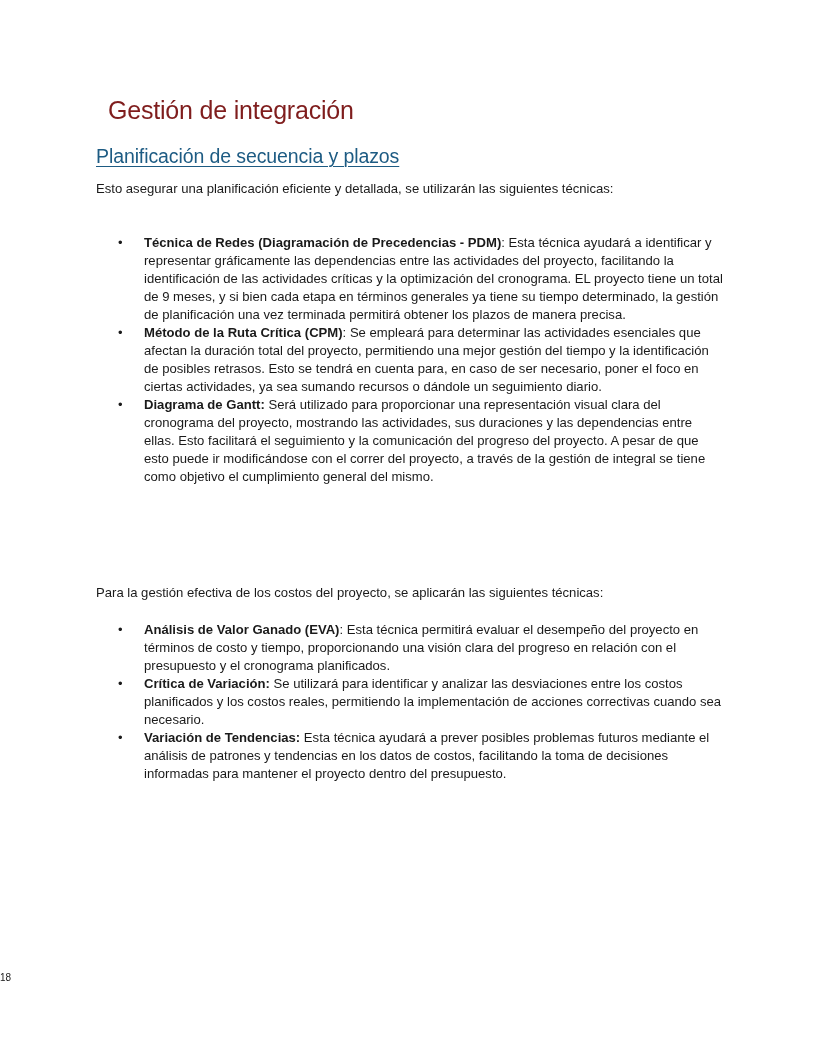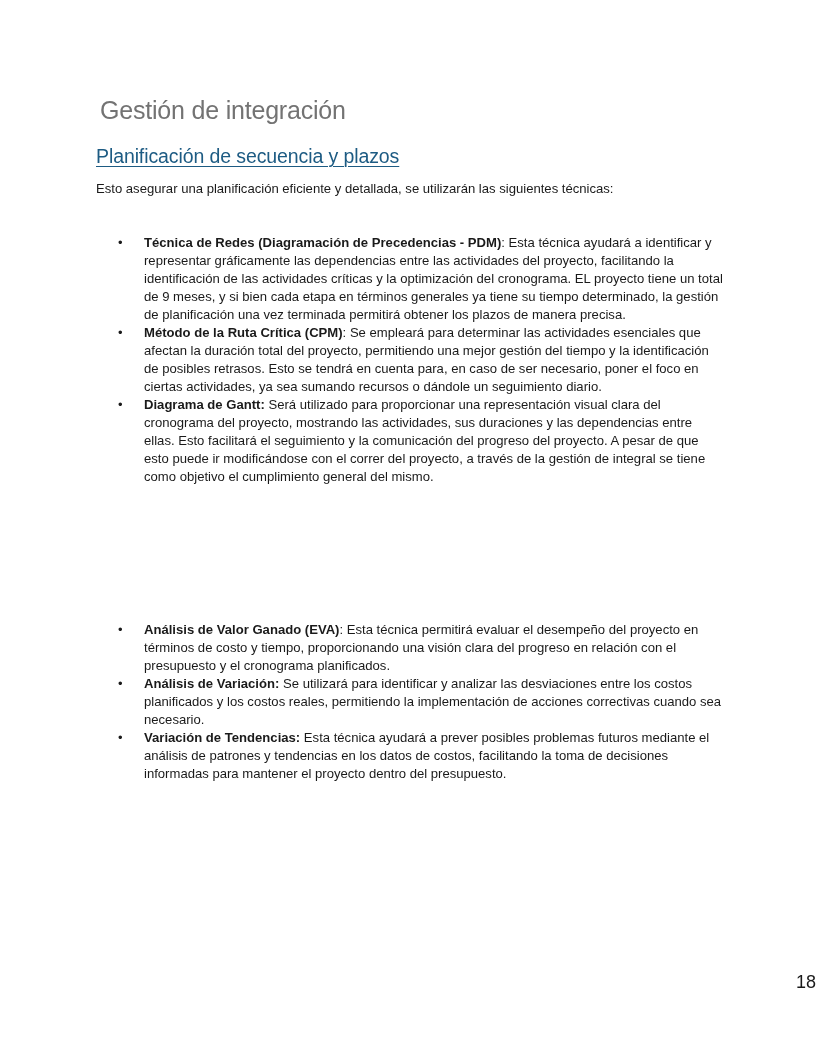--- a/index.html
+++ b/index.html
@@ -1,26 +1,26 @@
 <!DOCTYPE html>
 <html><head>
 <meta charset="utf-8">
 <style>
   html, body { margin: 0; padding: 0; background: #ffffff; }
   body { width: 816px; height: 1056px; position: relative; overflow: hidden;
          font-family: "Liberation Sans", "DejaVu Sans", sans-serif; color: #1a1a1a; }
   .page { position: absolute; left: 0; top: 0; width: 816px; height: 1056px; }
-  .h1 { position: absolute; left: 100px; top: 96px; font-size: 25px; color: #737373; font-weight: normal; margin: 0; letter-spacing: -0.2px; }
+  .h1 { position: absolute; left: 108px; top: 96px; font-size: 25px; color: #7f1d1d; font-weight: normal; margin: 0; letter-spacing: -0.2px; }
   .h2 { position: absolute; left: 96px; margin: 0; font-size: 19.5px; color: #1d5b83; text-decoration: underline; text-decoration-thickness: 1px; text-underline-offset: 3px; font-weight: normal; letter-spacing: -0.1px; }
   .intro { position: absolute; left: 96px; margin: 0; font-size: 13.1px; line-height: 18px; }
   ul.list { position: absolute; left: 96px; width: 628px; margin: 0; padding: 0; list-style: none; }
   ul.list li { position: relative; padding-left: 48px; font-size: 13.1px; line-height: 18px; margin: 0; }
   ul.list li .bullet { position: absolute; left: 22px; top: 0; font-size: 13px; }
   ul.list li .term { font-weight: bold; text-align: right; }
-  .page-num { position: absolute; left: 0; width: 816px; top: 972px; text-align: right; font-size: 18px; }
+  .page-num { position: absolute; left: 0; width: 816px; top: 972px; text-align: left; font-size: 10px; }
 </style>
 </head>
 <body>
 
 <div class="page">
   <h1 class="h1">Gestión de integración</h1>
 
   <h2 class="h2" style="top:145px">Planificación de secuencia y plazos</h2>
   <p class="intro" style="top:180px">Esto asegurar una planificación eficiente y detallada, se utilizarán las siguientes técnicas:</p>
 
@@ -32,29 +32,30 @@
     <li>
       <span class="bullet">•</span>
       <span class="term">Método de la Ruta Crítica (CPM)</span><span>: Se empleará para determinar las actividades esenciales que afectan la duración total del proyecto, permitiendo una mejor gestión del tiempo y la identificación de posibles retrasos. Esto se tendrá en cuenta para, en caso de ser necesario, poner el foco en ciertas actividades, ya sea sumando recursos o dándole un seguimiento diario.</span>
     </li>
     <li>
       <span class="bullet">•</span>
       <span class="term">Diagrama de Gantt:</span><span> Será utilizado para proporcionar una representación visual clara del cronograma del proyecto, mostrando las actividades, sus duraciones y las dependencias entre ellas. Esto facilitará el seguimiento y la comunicación del progreso del proyecto. A pesar de que esto puede ir modificándose con el correr del proyecto, a través de la gestión de integral se tiene como objetivo el cumplimiento general del mismo.</span>
     </li>
   </ul>
 
+  <p class="intro" style="top:584px">Para la gestión efectiva de los costos del proyecto, se aplicarán las siguientes técnicas:</p>
 
   <ul class="list" style="top:621px">
     <li>
       <span class="bullet">•</span>
       <span class="term">Análisis de Valor Ganado (EVA)</span><span>: Esta técnica permitirá evaluar el desempeño del proyecto en términos de costo y tiempo, proporcionando una visión clara del progreso en relación con el presupuesto y el cronograma planificados.</span>
     </li>
     <li>
       <span class="bullet">•</span>
-      <span class="term">Análisis de Variación:</span><span> Se utilizará para identificar y analizar las desviaciones entre los costos planificados y los costos reales, permitiendo la implementación de acciones correctivas cuando sea necesario.</span>
+      <span class="term">Crítica de Variación:</span><span> Se utilizará para identificar y analizar las desviaciones entre los costos planificados y los costos reales, permitiendo la implementación de acciones correctivas cuando sea necesario.</span>
     </li>
     <li>
       <span class="bullet">•</span>
       <span class="term">Variación de Tendencias:</span><span> Esta técnica ayudará a prever posibles problemas futuros mediante el análisis de patrones y tendencias en los datos de costos, facilitando la toma de decisiones informadas para mantener el proyecto dentro del presupuesto.</span>
     </li>
   </ul>
 
   <div class="page-num">18</div>
 </div>
 

